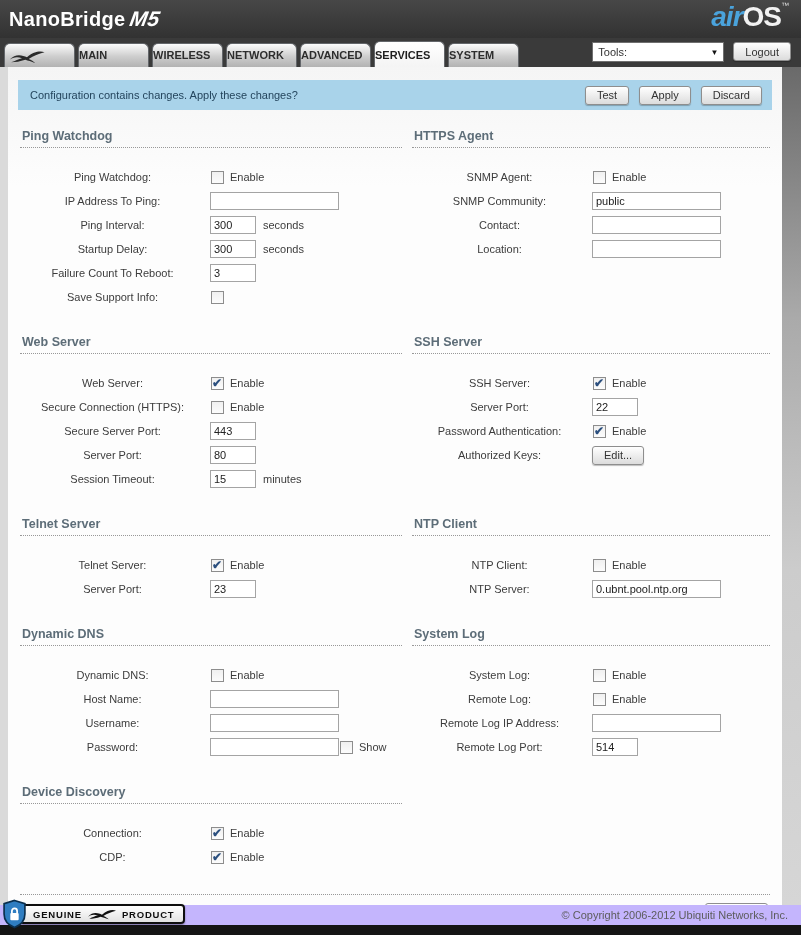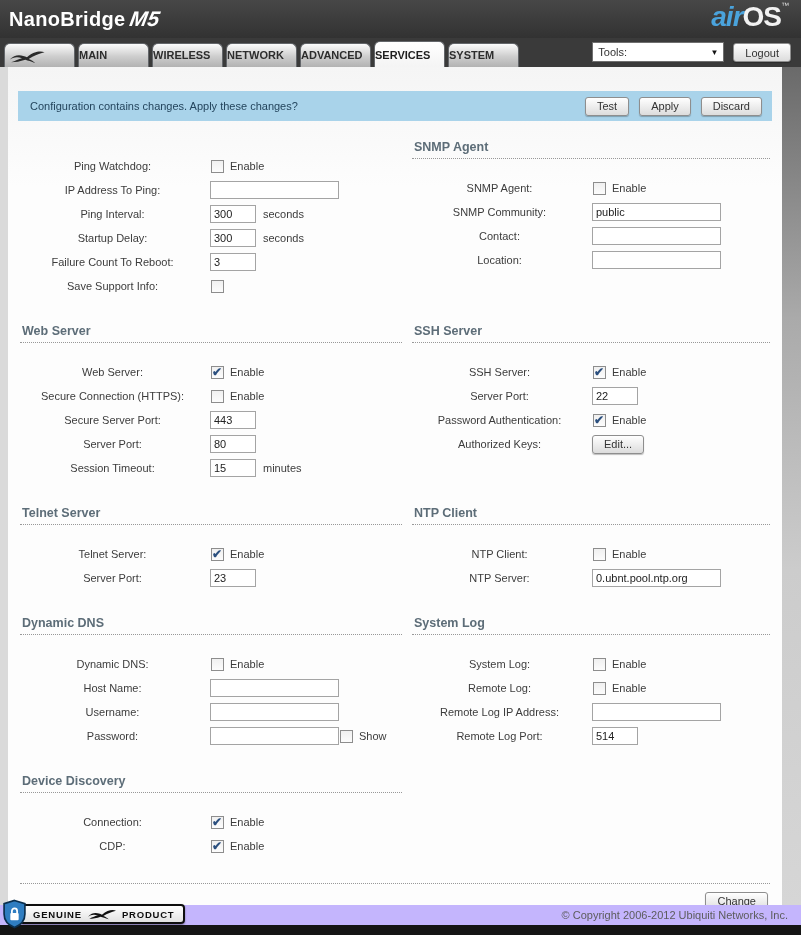--- a/index.html
+++ b/index.html
@@ -33,21 +33,21 @@
     background:linear-gradient(#fcfcfc, #cdcdcd 55%, #b2b2b2);
     border:1px solid #63666a; border-bottom:none;
     border-radius:6px 6px 0 0; cursor:pointer;
   }
   .tab.active {
     height:26px; line-height:26px;
     background:linear-gradient(#ffffff, #f4f4f4);
     color:#1e1e1e;
   }
   .tab.icon-tab svg { width:44px; height:15px; color:#2a2a2a; vertical-align:middle; }
-  #tools-area { position:absolute; right:10px; top:4px; display:flex; gap:9px; align-items:flex-end; }
+  #tools-area { position:absolute; right:10px; top:4px; display:flex; gap:9px; align-items:flex-start; }
   #tools-select {
     width:132px; height:20px; background:#fff; border:1px solid #6f6f6f;
     font-size:11px; color:#333; display:flex; align-items:center;
     padding:0 5px; cursor:pointer;
   }
   #tools-select .arrow { margin-left:auto; font-size:8px; color:#111; }
   .btn {
     background:linear-gradient(#ffffff, #dcdcdc);
     border:1px solid #8e8e8e; border-radius:3px;
     font-family:"Liberation Sans",sans-serif;
@@ -57,21 +57,21 @@
   
   #strip-left { position:absolute; left:0; top:67px; width:8px; height:838px; background:#dadada; }
   #strip-right { position:absolute; left:782px; top:67px; width:19px; height:838px;
     background:linear-gradient(#6a6a6a, #aaaaaa 30%, #cccccc 60%, #d6d6d6); }
   #content {
     position:absolute; left:8px; top:67px; width:774px; height:838px;
     background:linear-gradient(#f5f5f5, #fdfdfd 120px);
   }
   
   #notification {
-    margin:24px 10px 0 10px; height:30px; background:#a9d3ea;
+    margin:13px 10px 0 10px; height:30px; background:#a9d3ea;
     display:flex; align-items:center; padding:0 10px 0 12px;
     font-size:11px; color:#24455d;
   }
   #notif-btns { margin-left:auto; display:flex; gap:10px; }
   
   #sections-grid {
     display:grid; grid-template-columns:382px 1fr; column-gap:10px;
     margin:16px 12px 0 12px;
   }
   .section { margin-bottom:10px; }
@@ -168,20 +168,21 @@
     <span>Configuration contains changes. Apply these changes?</span>
     <div id="notif-btns">
         <button class="btn">Test</button>
         <button class="btn">Apply</button>
         <button class="btn">Discard</button>
       </div>
   </div>
 
   <div id="sections-grid">
       <div class="section">
+        <div class="section-title">Ping Watchdog</div>
         <div class="section-rows">
           <div class="form-row">
             <div class="row-label">Ping Watchdog:</div>
             <input type="checkbox" style="">
             <span class="cb-label">Enable</span>
           </div>
           <div class="form-row">
             <div class="row-label">IP Address To Ping:</div>
             <input class="text wide" type="text" style="">
           </div>
@@ -199,21 +200,21 @@
             <div class="row-label">Failure Count To Reboot:</div>
             <input class="text small" type="text" value="3" style="">
           </div>
           <div class="form-row">
             <div class="row-label">Save Support Info:</div>
             <input type="checkbox" style="">
           </div>
         </div>
       </div>
       <div class="section">
-        <div class="section-title">SNMP Agent</div>
+        <div class="section-title">HTTPS Agent</div>
         <div class="section-rows">
           <div class="form-row">
             <div class="row-label">SNMP Agent:</div>
             <input type="checkbox" style="">
             <span class="cb-label">Enable</span>
           </div>
           <div class="form-row">
             <div class="row-label">SNMP Community:</div>
             <input class="text wide" type="text" value="public" style="">
           </div>

